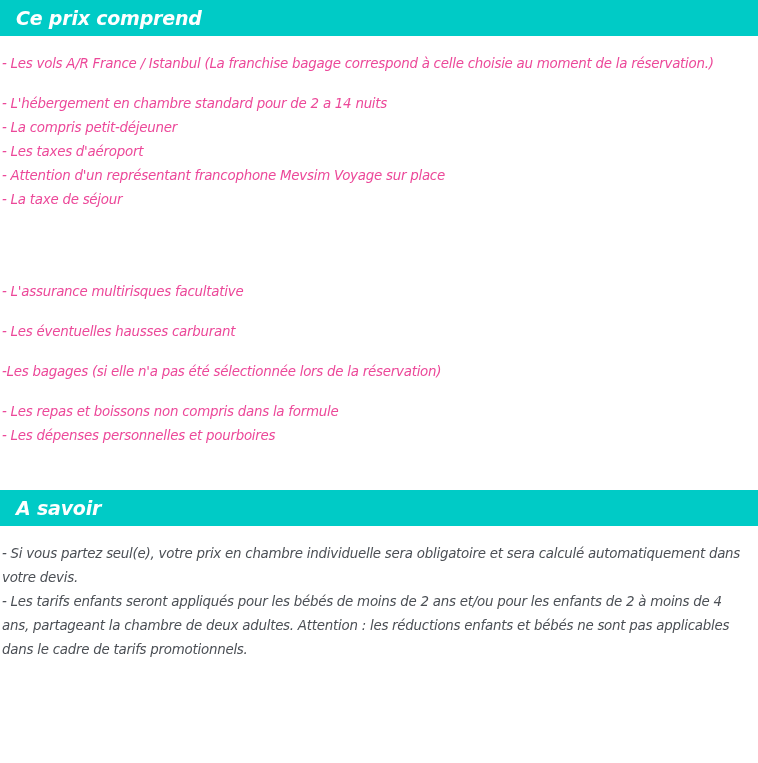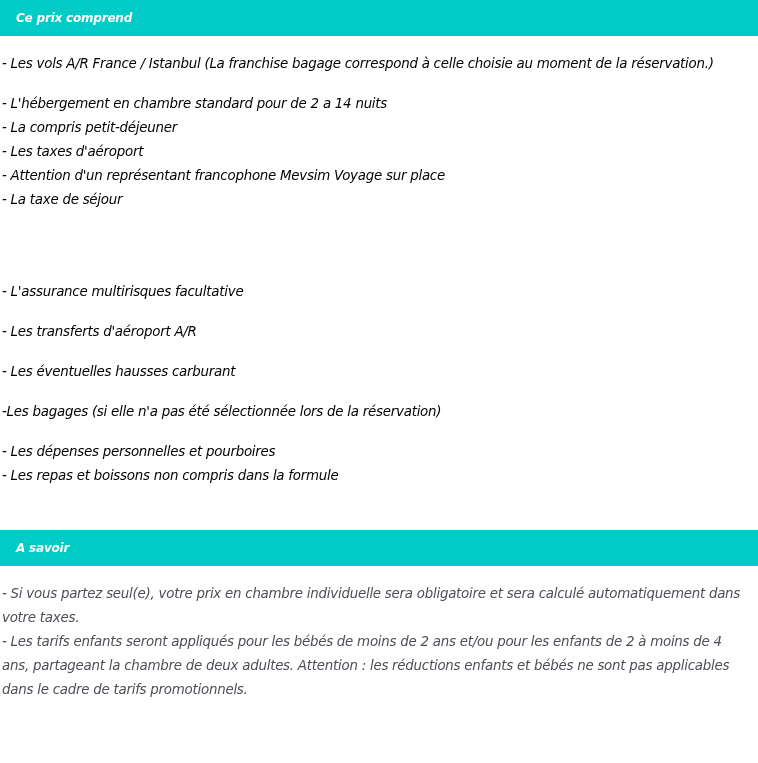--- a/index.html
+++ b/index.html
@@ -30,33 +30,33 @@
     background: #00cbc6;
     display: flex;
     align-items: center;
     padding-left: 16px;
   }
   .section-header-title {
     color: #ffffff;
     font-family: "DejaVu Sans", sans-serif;
     font-style: italic;
     font-weight: bold;
-    font-size: 12px;
+    font-size: 19px;
     line-height: 20px;
     letter-spacing: -0.2px;
     white-space: nowrap;
   }
 
   
   .section-body {
     box-sizing: border-box;
     padding: 0 8px 0 2px;
   }
   .body-line {
-    color: #000000;
+    color: #ec4899;
     font-family: "DejaVu Sans", sans-serif;
     font-style: italic;
     font-size: 13.4px;
     line-height: 16px;
     letter-spacing: -0.25px;
     white-space: nowrap;
   }
   .body-para {
     color: #4b4f55;
     font-family: "DejaVu Sans", sans-serif;
@@ -108,36 +108,35 @@
     </div>
   </div>
 
   <div class="gap-56"></div>
 
 
   <div class="section-body">
     <div class="pad-top-20"></div>
     <div class="spaced-list">
       <div class="body-line">- L'assurance multirisques facultative</div>
-      <div class="body-line">- Les transferts d'aéroport A/R</div>
       <div class="body-line">- Les éventuelles hausses carburant</div>
       <div class="body-line">-Les bagages (si elle n'a pas été sélectionnée lors de la réservation)</div>
     </div>
     <div class="gap-24"></div>
     <div class="tight-list">
+      <div class="body-line">- Les repas et boissons non compris dans la formule</div>
       <div class="body-line">- Les dépenses personnelles et pourboires</div>
-      <div class="body-line">- Les repas et boissons non compris dans la formule</div>
     </div>
   </div>
 
   <div class="gap-46"></div>
 
   <div class="section-header">
     <span class="section-header-title">A savoir</span>
   </div>
 
   <div class="section-body">
     <div class="pad-top-16"></div>
-    <div class="body-para">- Si vous partez seul(e), votre prix en chambre individuelle sera obligatoire et sera calculé automatiquement dans votre taxes.</div>
+    <div class="body-para">- Si vous partez seul(e), votre prix en chambre individuelle sera obligatoire et sera calculé automatiquement dans votre devis.</div>
     <div class="body-para">- Les tarifs enfants seront appliqués pour les bébés de moins de 2 ans et/ou pour les enfants de 2 à moins de 4 ans, partageant la chambre de deux adultes. Attention : les réductions enfants et bébés ne sont pas applicables dans le cadre de tarifs promotionnels.</div>
   </div>
 
 </div>
 
 </body></html>

